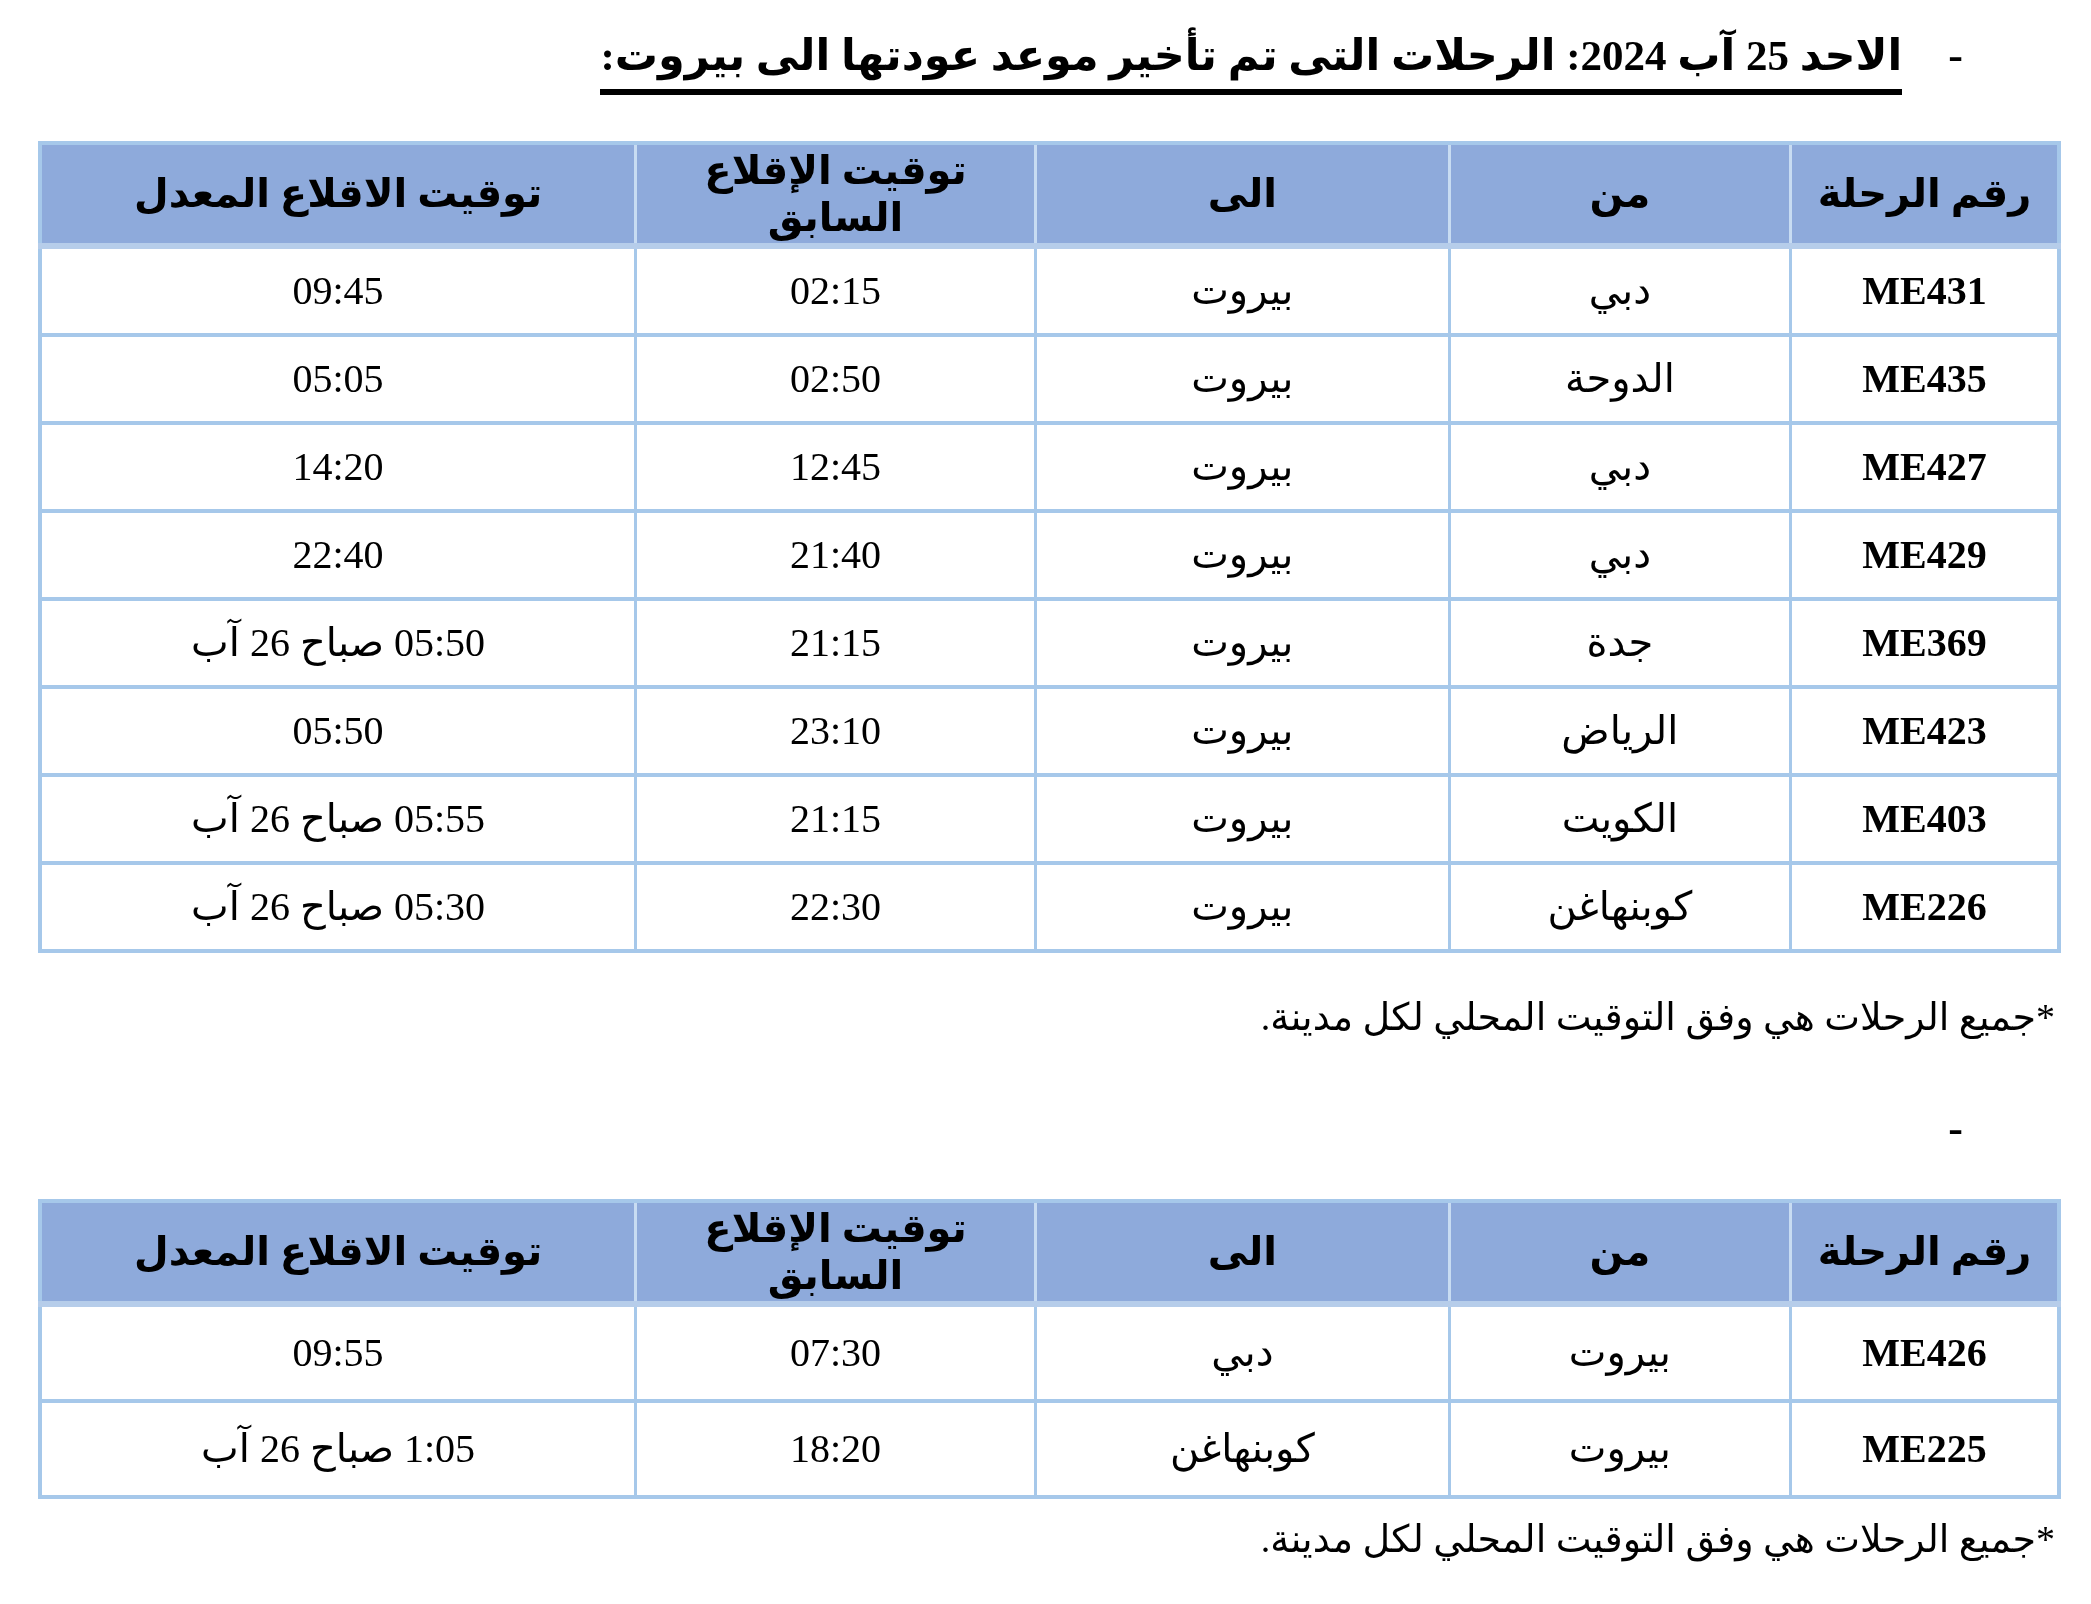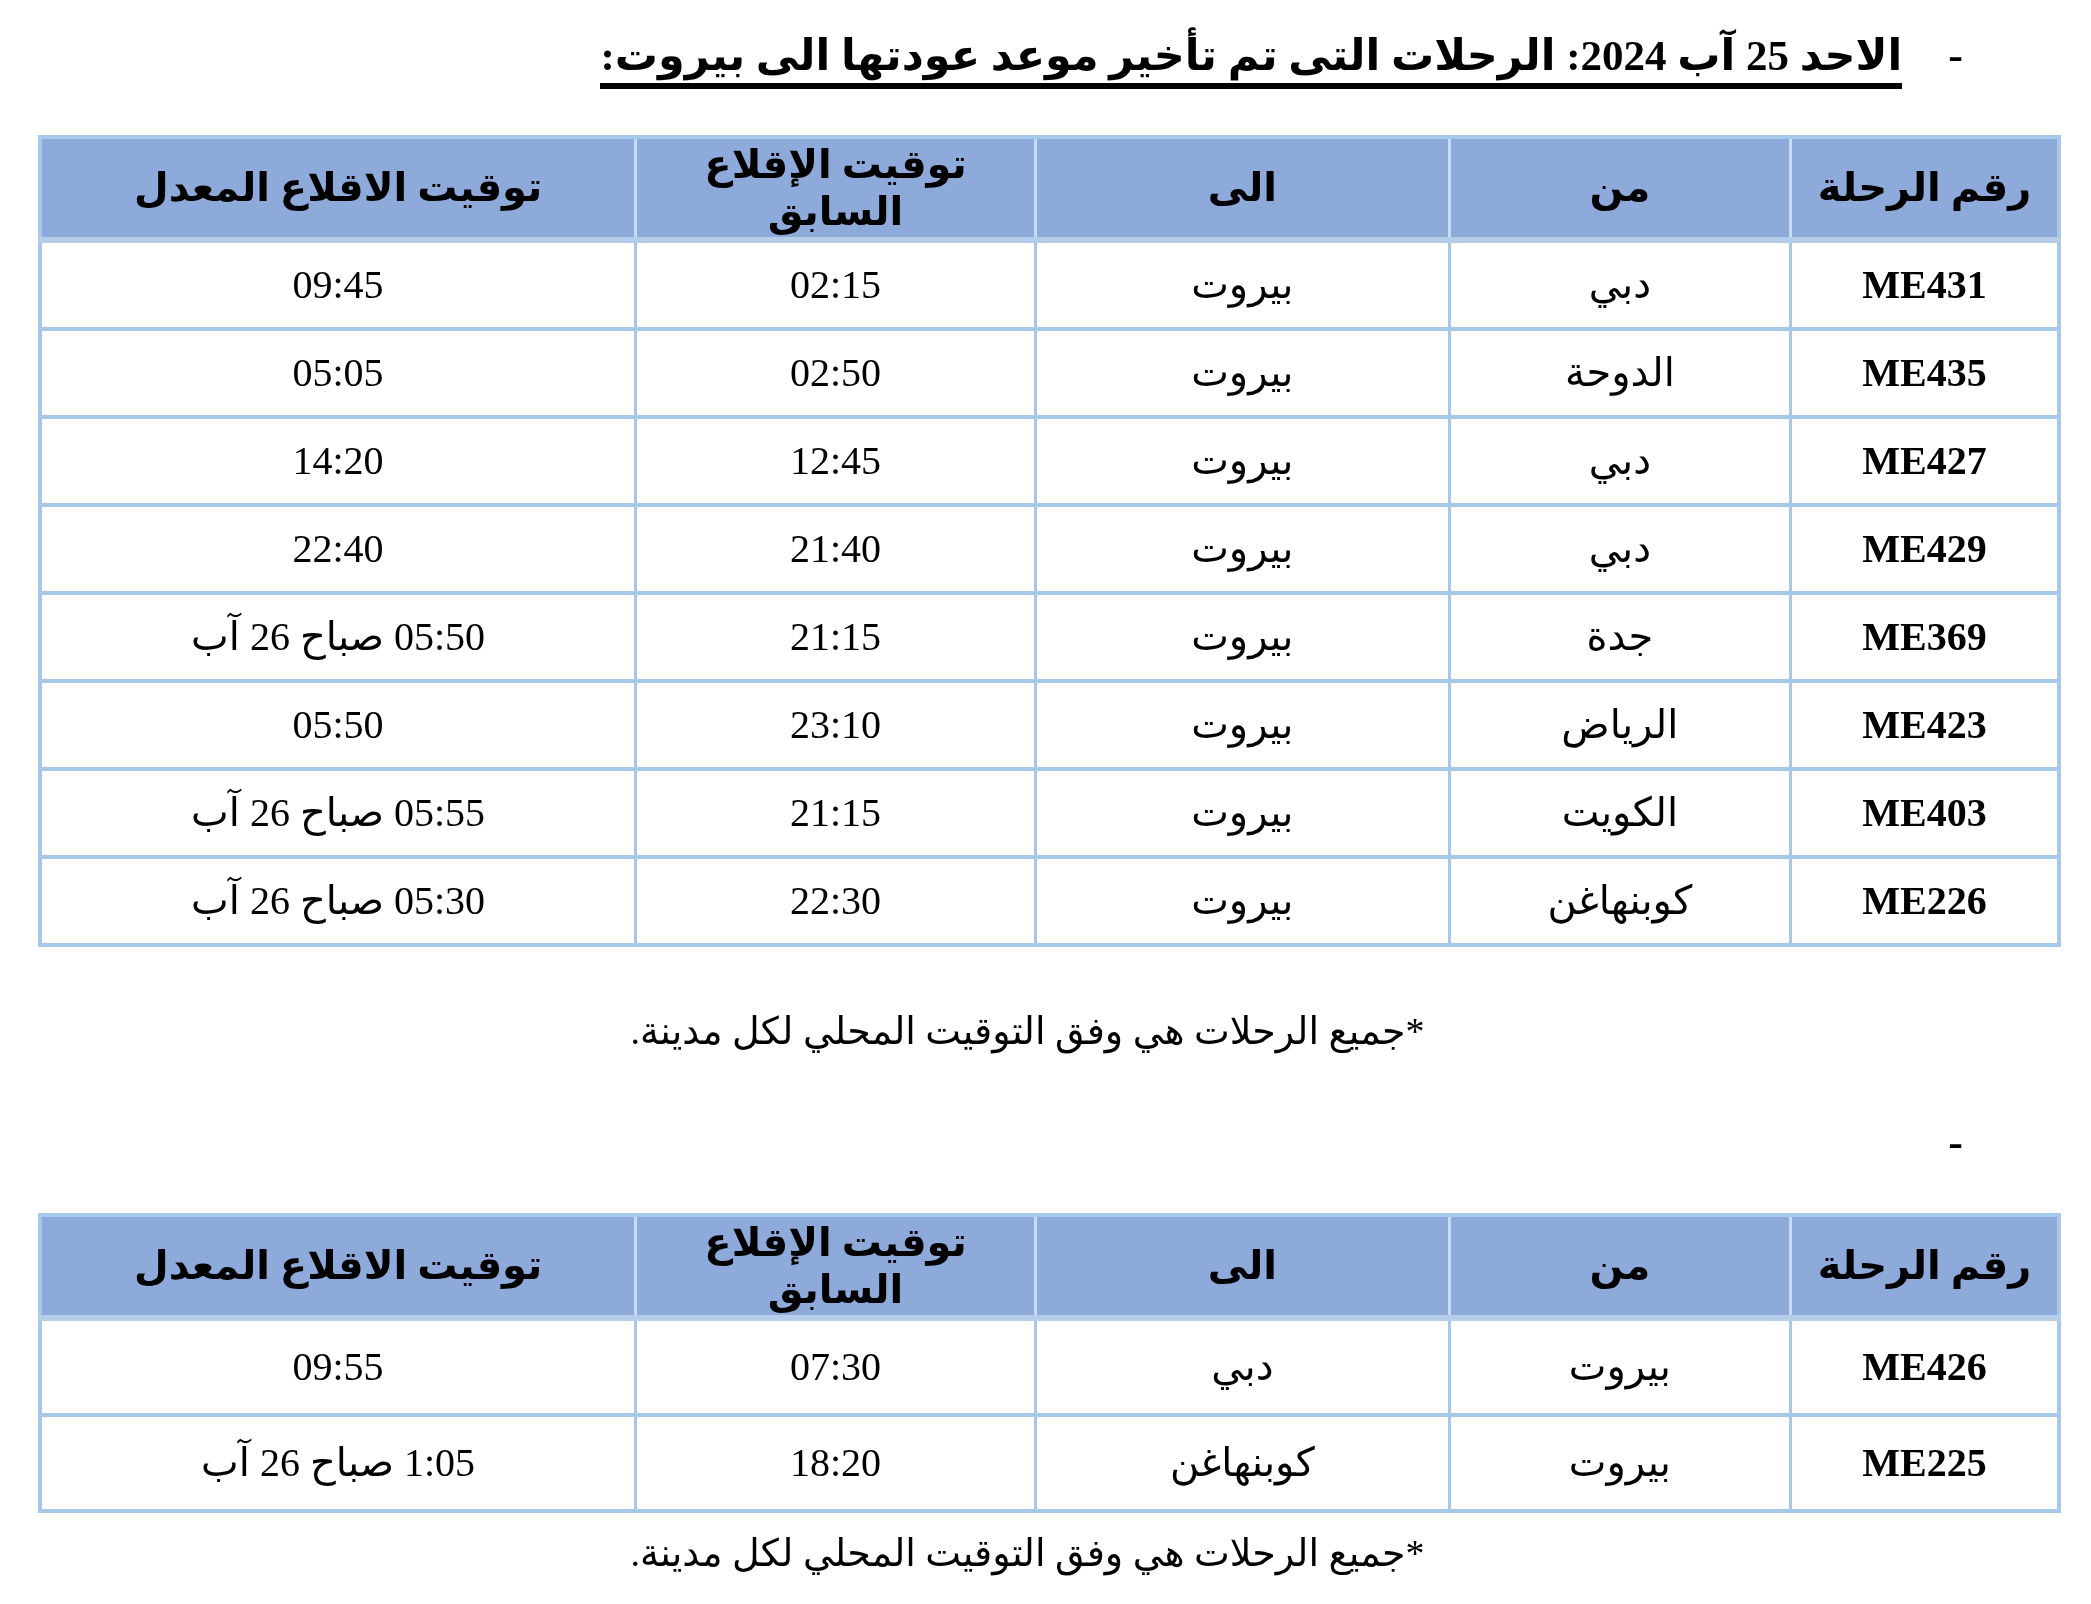--- a/index.html
+++ b/index.html
@@ -30,21 +30,21 @@
     font-weight: bold;
     line-height: 1.1;
   }
   .doc-title {
     display: inline-block;
     margin: 0;
     font-size: 43px;
     font-weight: bold;
     line-height: 1.2;
     border-bottom: 6px solid #000000;
-    padding-bottom: 1px;
+    padding-bottom: 7px;
     white-space: pre-wrap;
     text-align: center;
   }
 
   table.flights-table {
     border-collapse: collapse;
     table-layout: fixed;
     width: 2023px;
     margin: 46px 30px 0 38px;
     border: 4px solid #a6c8ea;
@@ -81,23 +81,23 @@
     height: 80px;
     border-top-width: 4px;
     border-bottom-width: 4px;
     background: #ffffff;
   }
   .section-2 .flights-table td { height: 88px; }
 
   td.flight-num { font-weight: bold; }
 
   .footnote {
-    margin: 62px 36px 0 0;
+    margin: 42px 36px 0 0;
     font-size: 38px;
-    text-align: center;
+    text-align: right;
   }
   .section-2 .footnote { margin-top: 18px; }
 </style>
 </head>
 <body>
 
 <section class="section-1">
   <div class="title-row">
     <span class="dash-bullet">-</span>
     <h2 class="doc-title">الاحد 25 آب 2024: الرحلات التى تم تأخير موعد عودتها الى بيروت:</h2>

